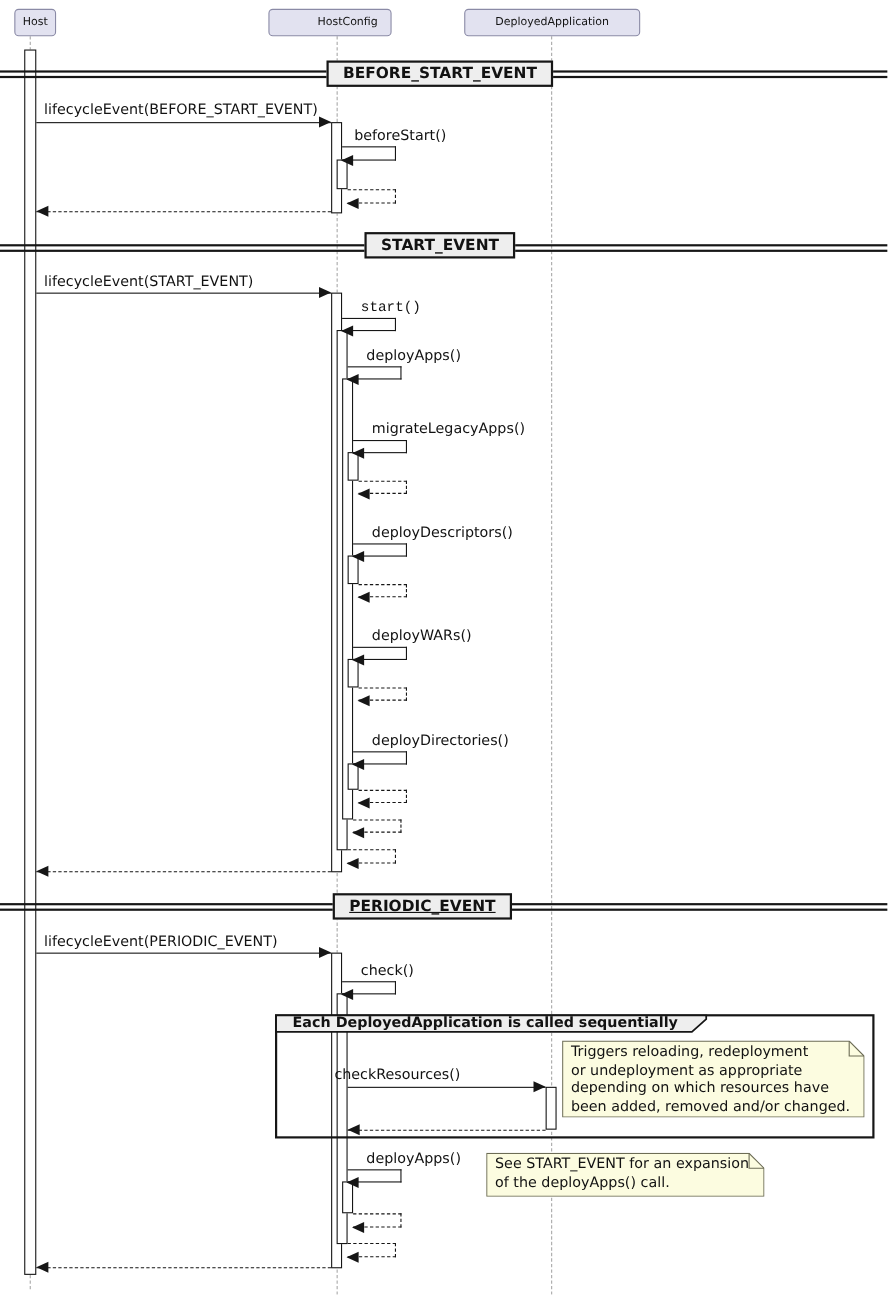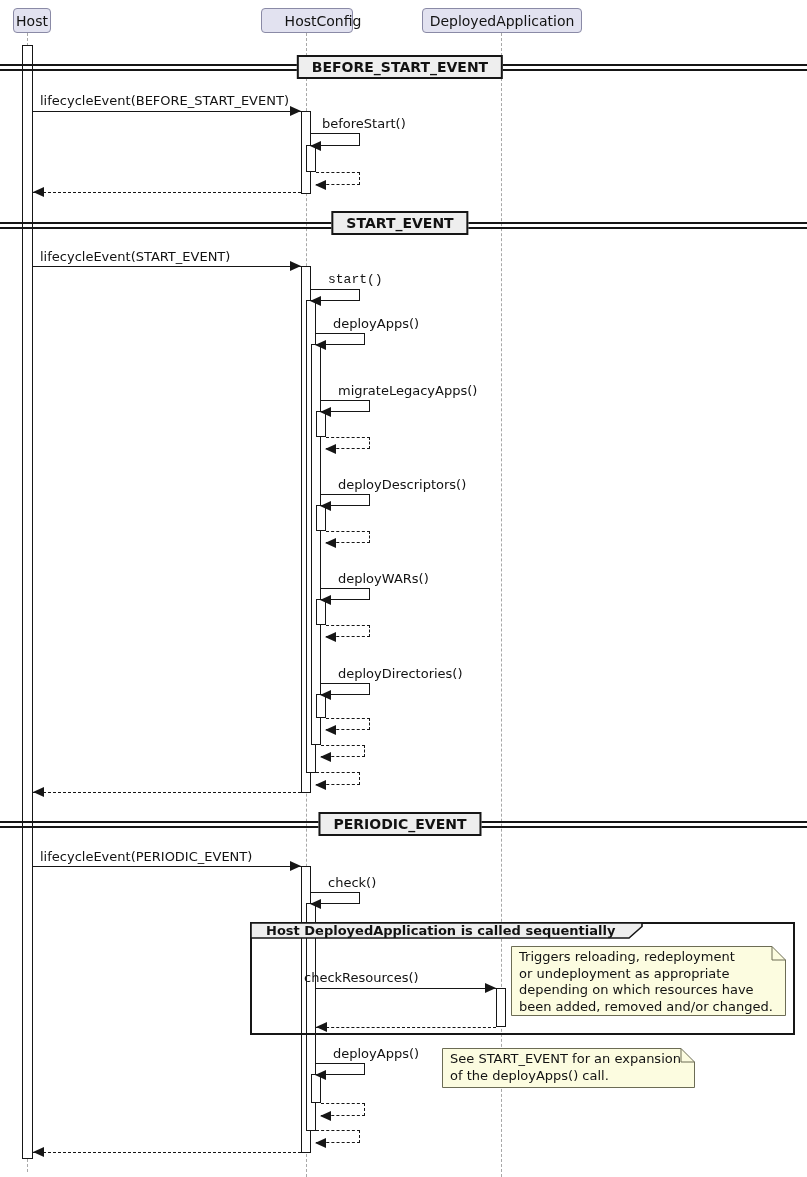--- a/index.html
+++ b/index.html
@@ -3,21 +3,21 @@
 <meta charset="utf-8">
 <style>
   html,body{margin:0;padding:0;background:#ffffff;}
   body{font-family:"DejaVu Sans","Liberation Sans",sans-serif;color:#121212;}
   #diagram{position:relative;width:807px;height:1177px;background:#ffffff;overflow:hidden;}
 
   .lifeline{position:absolute;width:0;border-left:1px dashed #a8a8a8;z-index:1;}
 
   .participant{position:absolute;height:25px;background:#E2E2F0;border:1px solid #8a8aa6;
     border-radius:4px;display:flex;align-items:center;justify-content:center;
-    font-size:14px;box-sizing:border-box;z-index:6;}
+    font-size:10px;box-sizing:border-box;z-index:6;}
 
   .bar{position:absolute;width:10px;background:#ffffff;border:1px solid #161616;box-sizing:border-box;z-index:3;}
 
   .divlines{position:absolute;left:0;width:807px;height:3px;border-top:2px solid #161616;
     border-bottom:2px solid #161616;z-index:4;}
   .divbox{position:absolute;transform:translateX(-50%);background:#EEEEEE;border:2px solid #161616;
     font-size:14px;font-weight:bold;padding:2px 13px;white-space:nowrap;z-index:5;}
 
   .msg{position:absolute;height:0;border-top:1px solid #161616;z-index:4;}
   .msg.dashed{border-top-style:dashed;}
@@ -47,21 +47,21 @@
 
 <div id="diagram">
 
   <div class="lifeline" style="left:27px;top:33px;height:1139px;"></div>
   <div class="lifeline" style="left:306px;top:33px;height:1144px;"></div>
   <div class="lifeline" style="left:501px;top:33px;height:1144px;"></div>
 
   <div class="participant" style="left:13px;top:8px;width:38px;">
     <span>Host</span>
   </div>
-  <div class="participant" style="left:261px;top:8px;width:92px;padding-left:32px;">
+  <div class="participant" style="left:244px;top:8px;width:112px;padding-left:32px;">
     <span>HostConfig</span>
   </div>
   <div class="participant" style="left:422px;top:8px;width:160px;">
     <span>DeployedApplication</span>
   </div>
 
   <div class="bar" style="left:22px;top:45px;width:11px;height:1114px;"></div>
 
   <div class="bar" style="left:301px;top:111px;height:83px;"></div>
   <div class="bar" style="left:306px;top:145px;height:27px;"></div>
@@ -83,21 +83,21 @@
   <div class="divbox" style="left:400px;top:55px;">
     <span>BEFORE_START_EVENT</span>
   </div>
 
   <div class="divlines" style="top:222px;"></div>
   <div class="divbox" style="left:400px;top:211px;">
     <span>START_EVENT</span>
   </div>
 
   <div class="divlines" style="top:821px;"></div>
-  <div class="divbox" style="left:400px;top:812px;">
+  <div class="divbox" style="left:384px;top:812px;text-decoration:underline;">
     <span>PERIODIC_EVENT</span>
   </div>
 
   <div class="mlabel" style="left:40px;top:93px;">lifecycleEvent(BEFORE_START_EVENT)</div>
   <div class="msg" style="left:33px;top:111px;width:268px;"></div>
   <div class="head-r" style="left:290px;top:106px;"></div>
 
   <div class="mlabel" style="left:322px;top:116px;">beforeStart()</div>
   <div class="selfcall" style="left:311px;top:133px;width:49px;height:13px;">
     <div class="head-l"></div>
@@ -174,21 +174,21 @@
   <div class="selfcall" style="left:311px;top:892px;width:49px;height:12px;">
     <div class="head-l"></div>
   </div>
 
   <div class="groupframe" style="left:250px;top:922px;width:545px;height:113px;"></div>
   <div class="groupheader" style="left:250px;top:922px;">
     <svg width="394" height="17" xmlns="http://www.w3.org/2000/svg">
       <path d="M1,1 L392,1 L392,4.5 L379,16 L1,16 Z" fill="#EEEEEE" stroke="#161616" stroke-width="1.6"></path>
     </svg>
   </div>
-  <div class="grouplabel" style="left:266px;top:923px;">Host DeployedApplication is called sequentially</div>
+  <div class="grouplabel" style="left:266px;top:923px;">Each DeployedApplication is called sequentially</div>
 
   <div class="note" style="left:511px;top:946px;width:308px;height:70px;">
     <svg width="275" height="70" xmlns="http://www.w3.org/2000/svg">
       <path d="M0.5,0.5 L261,0.5 L274.5,14 L274.5,69.5 L0.5,69.5 Z" fill="#FCFCE0" stroke="#6c6c55" stroke-width="1"></path>
       <path d="M261,0.5 L261,14 L274.5,14" fill="none" stroke="#6c6c55" stroke-width="1"></path>
     </svg>
     <div class="notetext">Triggers reloading, redeployment
 or undeployment as appropriate
 depending on which resources have
 been added, removed and/or changed.</div>

